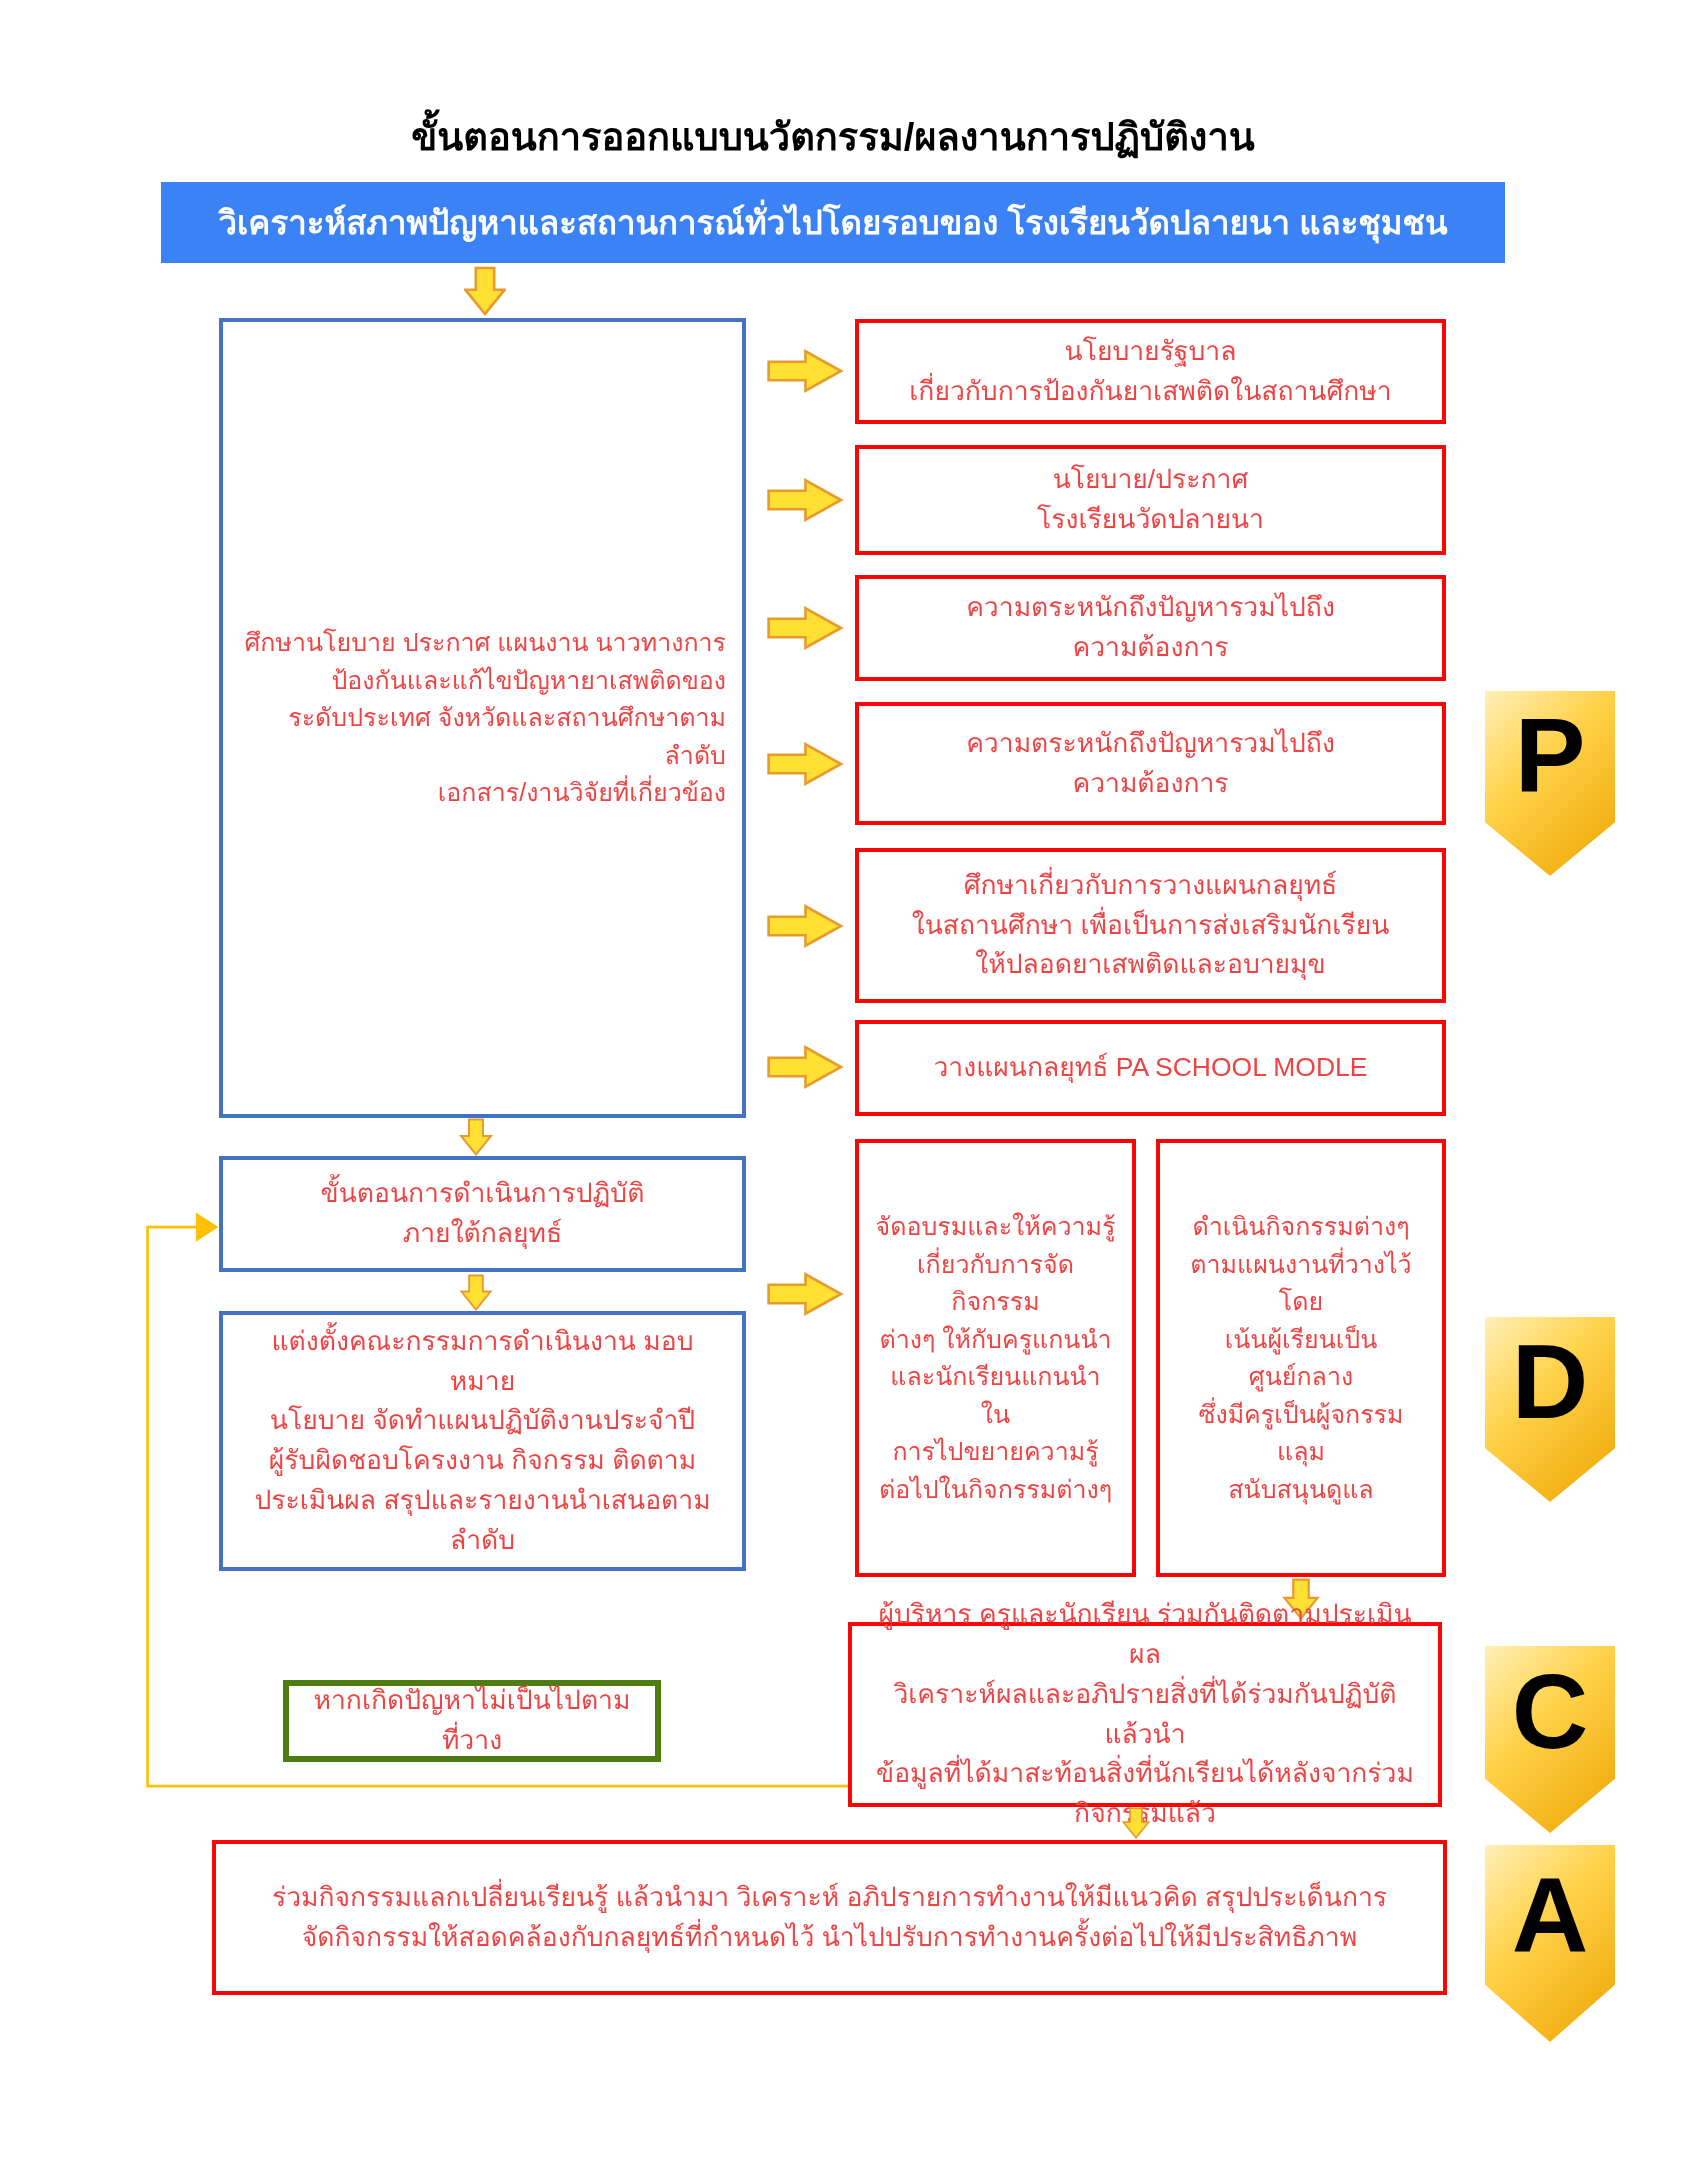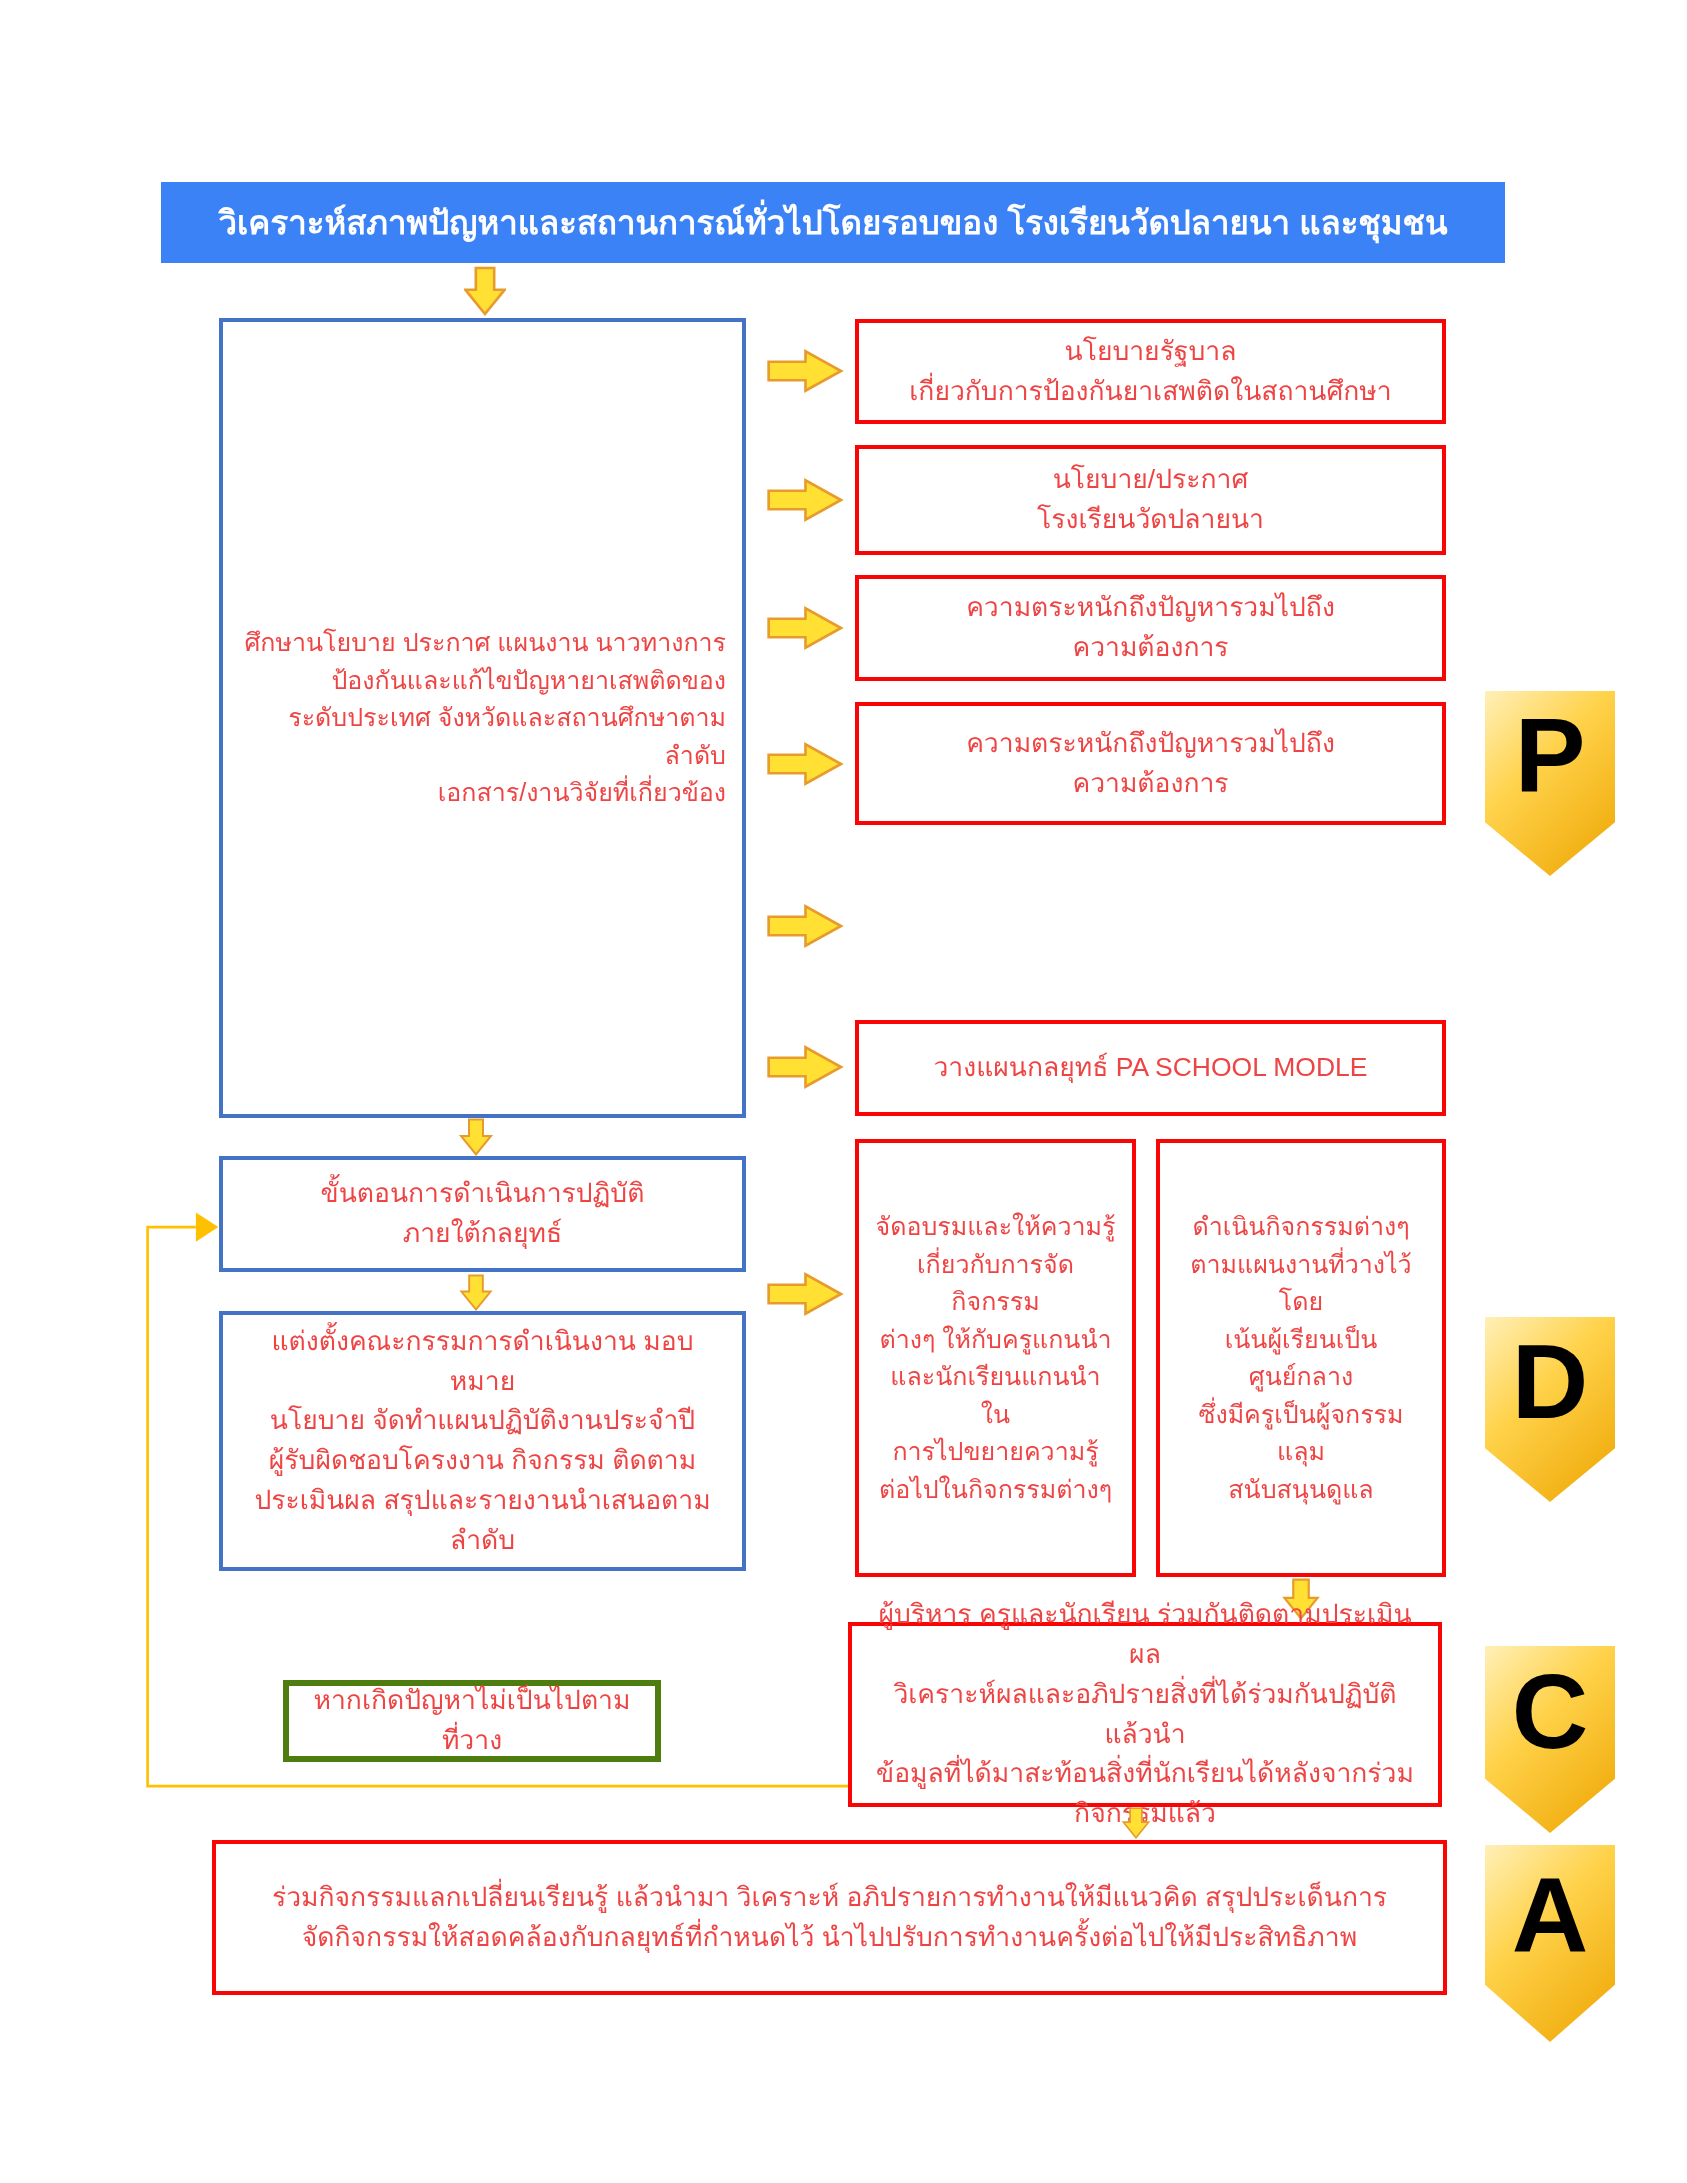--- a/index.html
+++ b/index.html
@@ -45,20 +45,21 @@
 </head>
 <body>
 
 <div class="page">
 
   <svg class="abs flow-line" style="left:0; top:0;" width="1687" height="2183" viewBox="0 0 2550 3300">
     <polyline points="1282,2700 223,2700 223,1855 296,1855" fill="none" stroke="#FFC000" stroke-width="4"></polyline>
     <polygon points="296,1833 330,1855 296,1877" fill="#FFC000"></polygon>
   </svg>
 
+  <div class="abs title">ขั้นตอนการออกแบบนวัตกรรม/ผลงานการปฏิบัติงาน</div>
 
   <div class="abs banner">วิเคราะห์สภาพปัญหาและสถานการณ์ทั่วไปโดยรอบของ โรงเรียนวัดปลายนา และชุมชน</div>
 
   <svg class="abs" style="left:464px; top:266px;" width="42" height="50" viewBox="0 0 64 76">
     <polygon points="18,3 46,3 46,36 62,36 32,73 2,36 18,36" fill="#FFE033" stroke="#E89B2D" stroke-width="4"></polygon>
   </svg>
 
   <div class="abs box blue fs38" style="left:219px; top:318px; width:527px; height:800px;text-align:right;">ศึกษานโยบาย ประกาศ แผนงาน นาวทางการ
 ป้องกันและแก้ไขปัญหายาเสพติดของ
 ระดับประเทศ จังหวัดและสถานศึกษาตามลำดับ
@@ -84,20 +85,23 @@
   </svg>
 
   <div class="abs box red" style="left:855px; top:319px; width:591px; height:105px;">นโยบายรัฐบาล
 เกี่ยวกับการป้องกันยาเสพติดในสถานศึกษา</div>
   <div class="abs box red" style="left:855px; top:445px; width:591px; height:110px;">นโยบาย/ประกาศ
 โรงเรียนวัดปลายนา</div>
   <div class="abs box red" style="left:855px; top:575px; width:591px; height:106px;">ความตระหนักถึงปัญหารวมไปถึง
 ความต้องการ</div>
   <div class="abs box red" style="left:855px; top:702px; width:591px; height:123px;">ความตระหนักถึงปัญหารวมไปถึง
 ความต้องการ</div>
+  <div class="abs box red" style="left:855px; top:848px; width:591px; height:155px;">ศึกษาเกี่ยวกับการวางแผนกลยุทธ์
+ในสถานศึกษา เพื่อเป็นการส่งเสริมนักเรียน
+ให้ปลอดยาเสพติดและอบายมุข</div>
   <div class="abs box red" style="left:855px; top:1020px; width:591px; height:96px;">วางแผนกลยุทธ์ PA SCHOOL MODLE</div>
 
   <div class="abs badge" style="left:1485px; top:691px; height:185px;">
     <span>P</span>
   </div>
 
   <svg class="abs" style="left:455px; top:1118px;" width="42" height="38" viewBox="0 0 64 76">
     <polygon points="18,3 46,3 46,36 62,36 32,73 2,36 18,36" fill="#FFE033" stroke="#E89B2D" stroke-width="4"></polygon>
   </svg>
 

